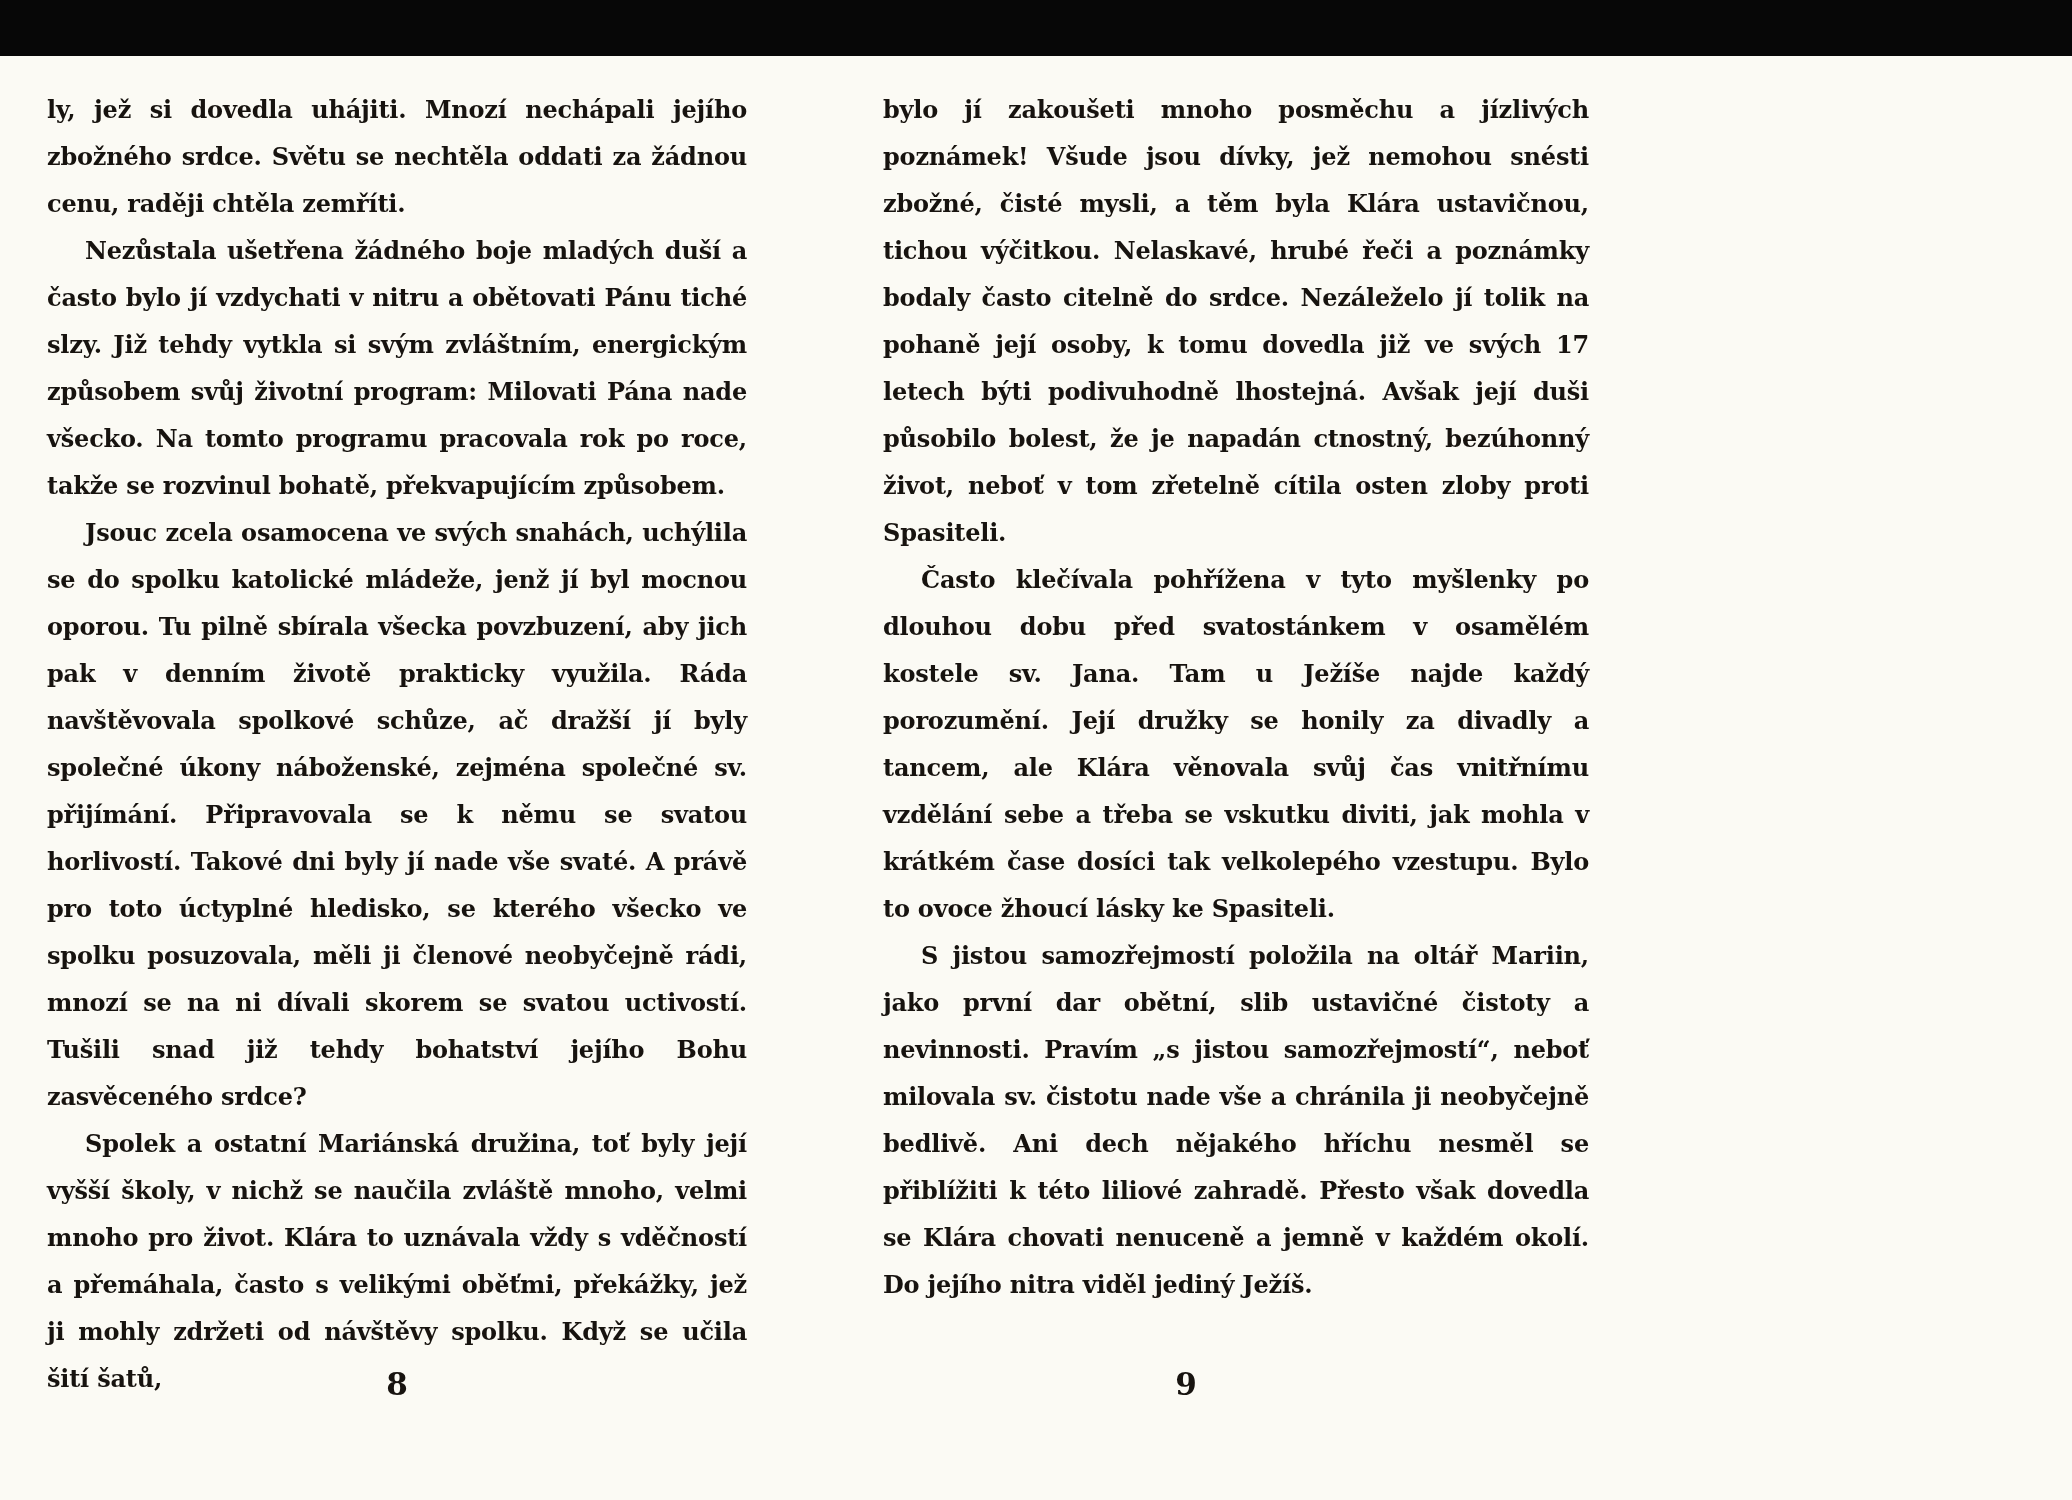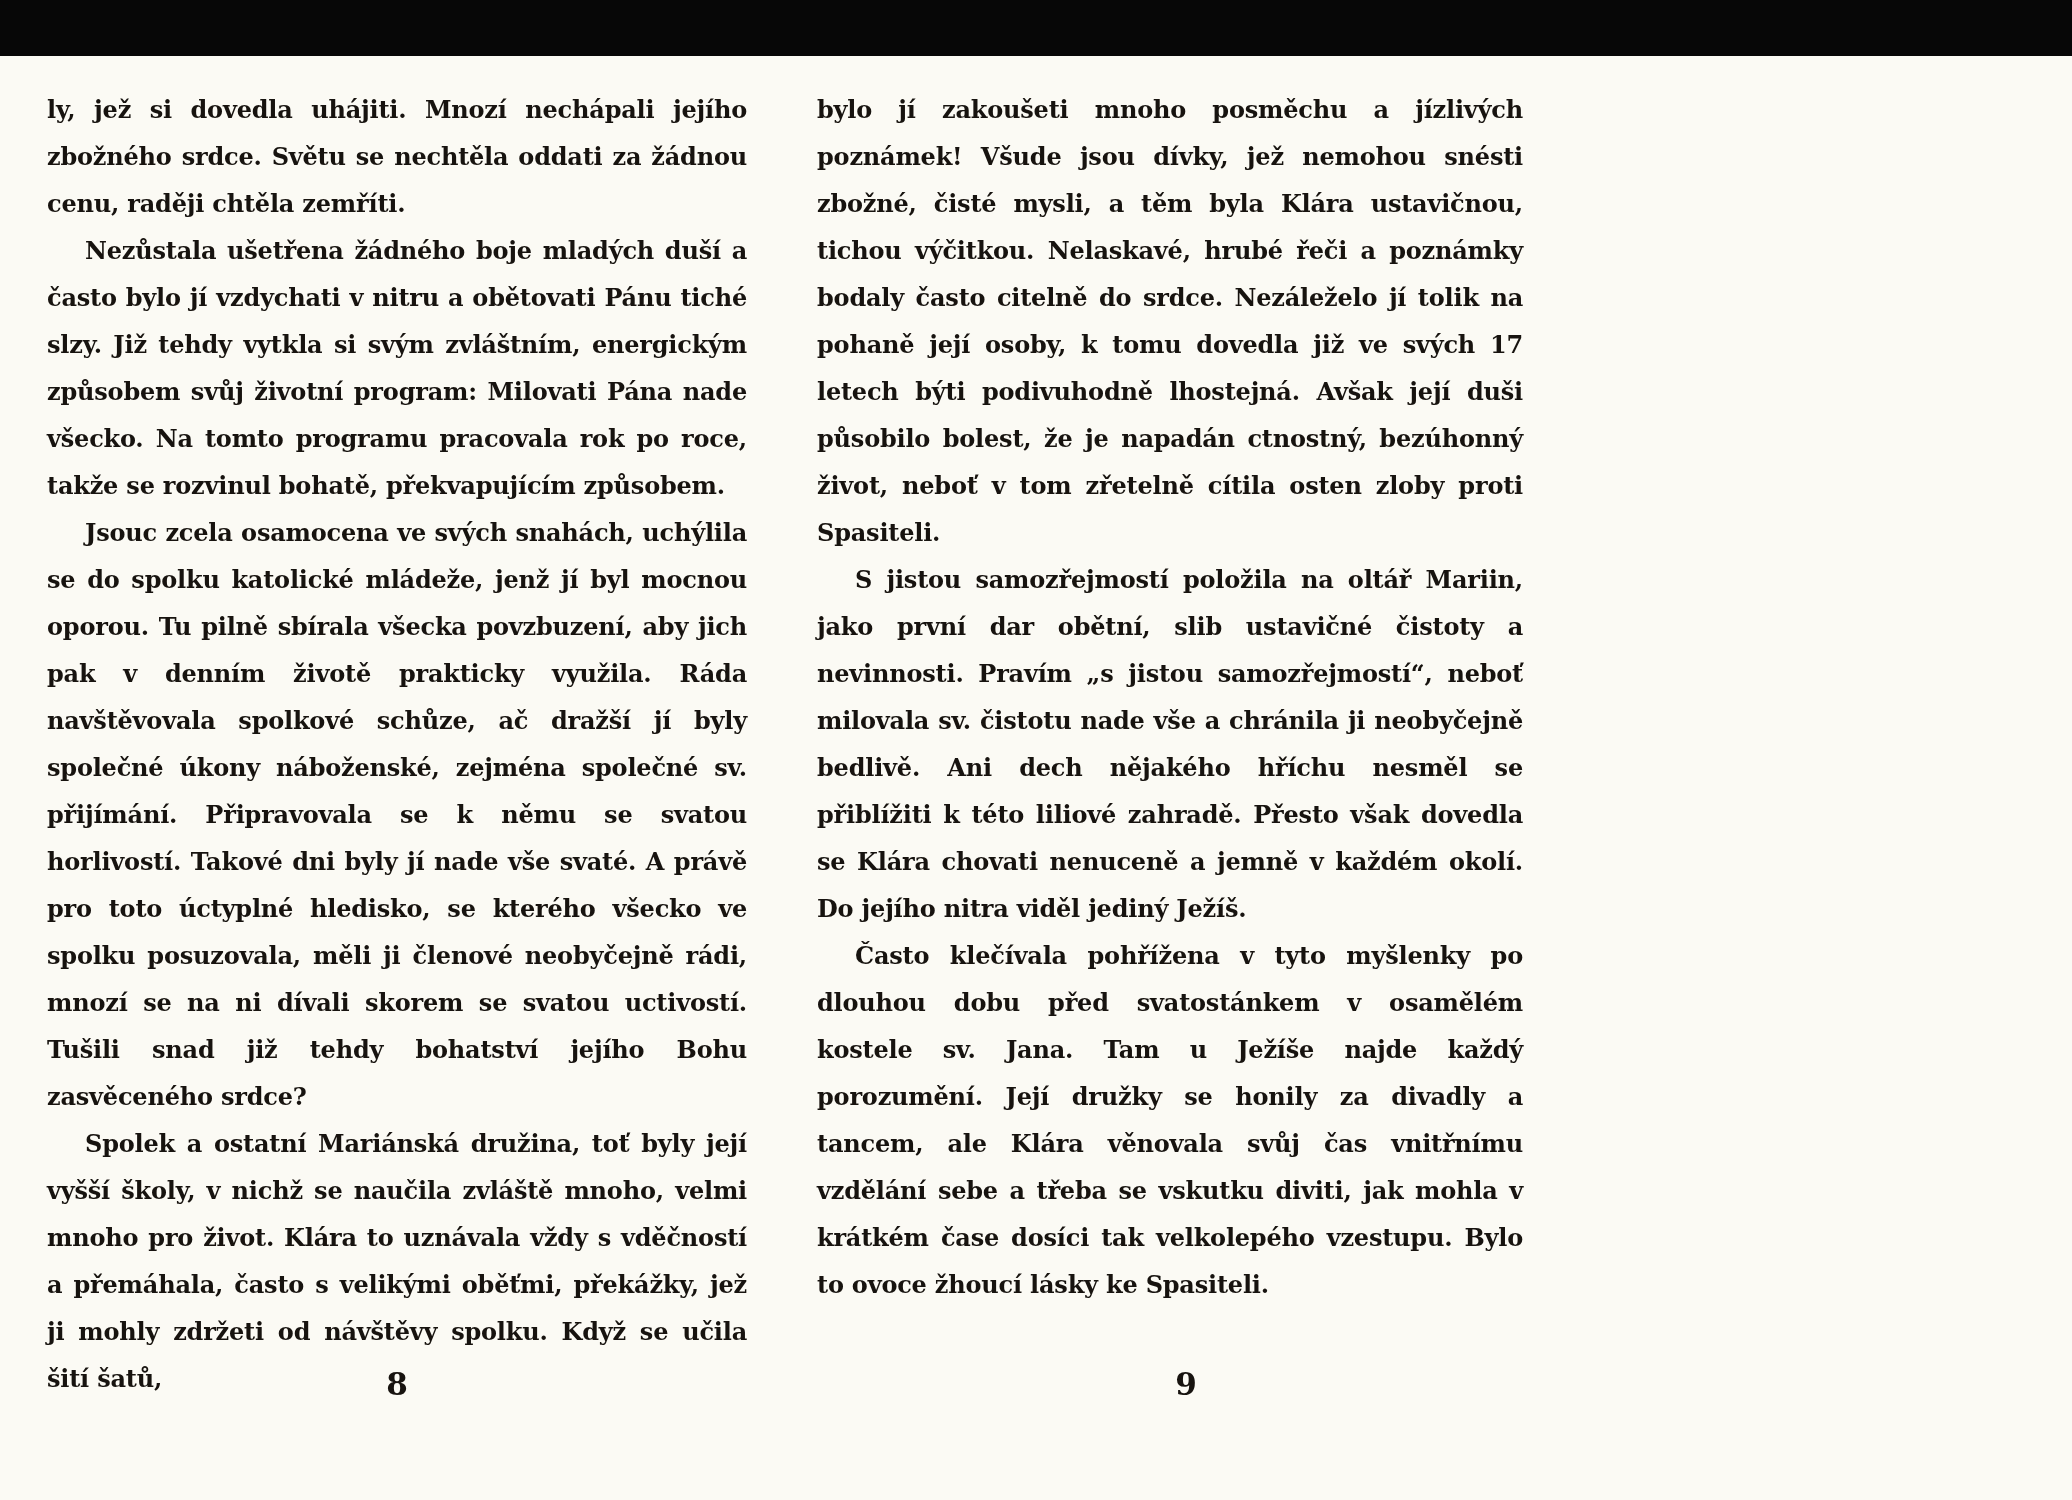--- a/index.html
+++ b/index.html
@@ -34,21 +34,21 @@
     position: absolute;
     top: 30px;
     color: #17130f;
     font-size: 24px;
     font-weight: 700;
     line-height: 47px;
     text-align: justify;
     letter-spacing: -0.2px;
   }
   .text-col.left  { left: 47px;  width: 700px; }
-  .text-col.right { left: 817px; width: 706px; }
+  .text-col.right { left: 883px; width: 706px; }
   .text-col p {
     margin: 0;
     padding: 0;
     text-indent: 38px;
   }
   .text-col p.no-indent {
     text-indent: 0;
   }
   .page-number {
     position: absolute;
@@ -71,20 +71,20 @@
 
   <div class="text-col left">
     <p class="no-indent">ly, jež si dovedla uhájiti. Mnozí nechápali jejího zbožného srdce. Světu se nechtěla oddati za žádnou cenu, raději chtěla zemříti.</p>
     <p>Nezůstala ušetřena žádného boje mladých duší a často bylo jí vzdychati v nitru a obětovati Pánu tiché slzy. Již tehdy vytkla si svým zvláštním, energickým způsobem svůj životní program: Milovati Pána nade všecko. Na tomto programu pracovala rok po roce, takže se rozvinul bohatě, překvapujícím způsobem.</p>
     <p>Jsouc zcela osamocena ve svých snahách, uchýlila se do spolku katolické mládeže, jenž jí byl mocnou oporou. Tu pilně sbírala všecka povzbuzení, aby jich pak v denním životě prakticky využila. Ráda navštěvovala spolkové schůze, ač dražší jí byly společné úkony náboženské, zejména společné sv. přijímání. Připravovala se k němu se svatou horlivostí. Takové dni byly jí nade vše svaté. A právě pro toto úctyplné hledisko, se kterého všecko ve spolku posuzovala, měli ji členové neobyčejně rádi, mnozí se na ni dívali skorem se svatou uctivostí. Tušili snad již tehdy bohatství jejího Bohu zasvěceného srdce?</p>
     <p>Spolek a ostatní Mariánská družina, toť byly její vyšší školy, v nichž se naučila zvláště mnoho, velmi mnoho pro život. Klára to uznávala vždy s vděčností a přemáhala, často s velikými oběťmi, překážky, jež ji mohly zdržeti od návštěvy spolku. Když se učila šití šatů,</p>
   </div>
 
   <div class="text-col right">
     <p class="no-indent">bylo jí zakoušeti mnoho posměchu a jízlivých poznámek! Všude jsou dívky, jež nemohou snésti zbožné, čisté mysli, a těm byla Klára ustavičnou, tichou výčitkou. Nelaskavé, hrubé řeči a poznámky bodaly často citelně do srdce. Nezáleželo jí tolik na pohaně její osoby, k tomu dovedla již ve svých 17 letech býti podivuhodně lhostejná. Avšak její duši působilo bolest, že je napadán ctnostný, bezúhonný život, neboť v tom zřetelně cítila osten zloby proti Spasiteli.</p>
+    <p>Často klečívala pohřížena v tyto myšlenky po dlouhou dobu před svatostánkem v osamělém kostele sv. Jana. Tam u Ježíše najde každý porozumění. Její družky se honily za divadly a tancem, ale Klára věnovala svůj čas vnitřnímu vzdělání sebe a třeba se vskutku diviti, jak mohla v krátkém čase dosíci tak velkolepého vzestupu. Bylo to ovoce žhoucí lásky ke Spasiteli.</p>
     <p>S jistou samozřejmostí položila na oltář Mariin, jako první dar obětní, slib ustavičné čistoty a nevinnosti. Pravím „s jistou samozřejmostí“, neboť milovala sv. čistotu nade vše a chránila ji neobyčejně bedlivě. Ani dech nějakého hříchu nesměl se přiblížiti k této liliové zahradě. Přesto však dovedla se Klára chovati nenuceně a jemně v každém okolí. Do jejího nitra viděl jediný Ježíš.</p>
-    <p>Často klečívala pohřížena v tyto myšlenky po dlouhou dobu před svatostánkem v osamělém kostele sv. Jana. Tam u Ježíše najde každý porozumění. Její družky se honily za divadly a tancem, ale Klára věnovala svůj čas vnitřnímu vzdělání sebe a třeba se vskutku diviti, jak mohla v krátkém čase dosíci tak velkolepého vzestupu. Bylo to ovoce žhoucí lásky ke Spasiteli.</p>
   </div>
 
   <div class="page-number left">8</div>
   <div class="page-number right">9</div>
 
 </div>
 
 </body></html>

